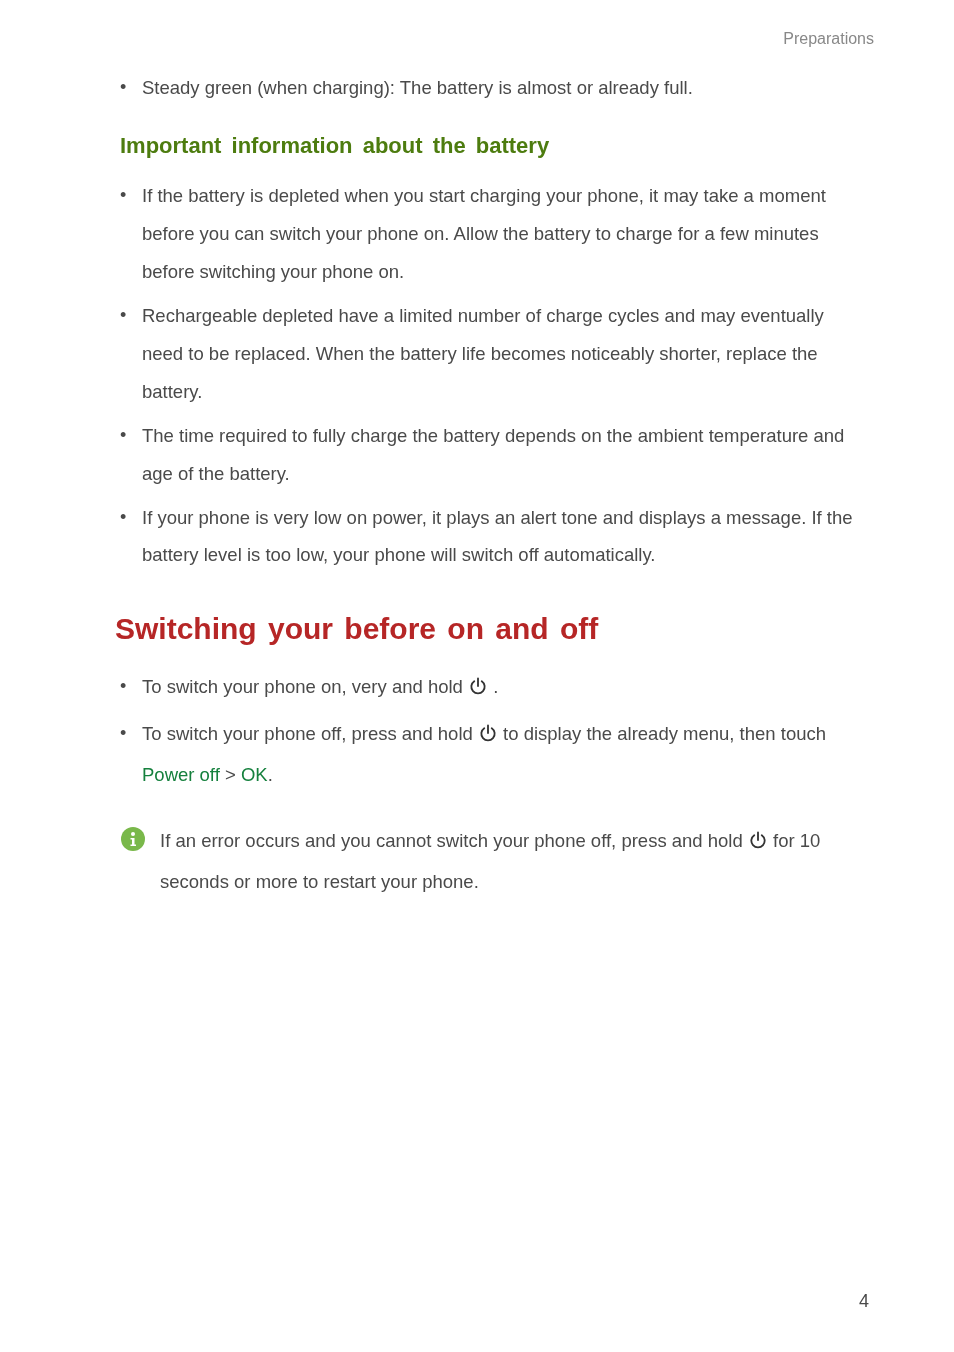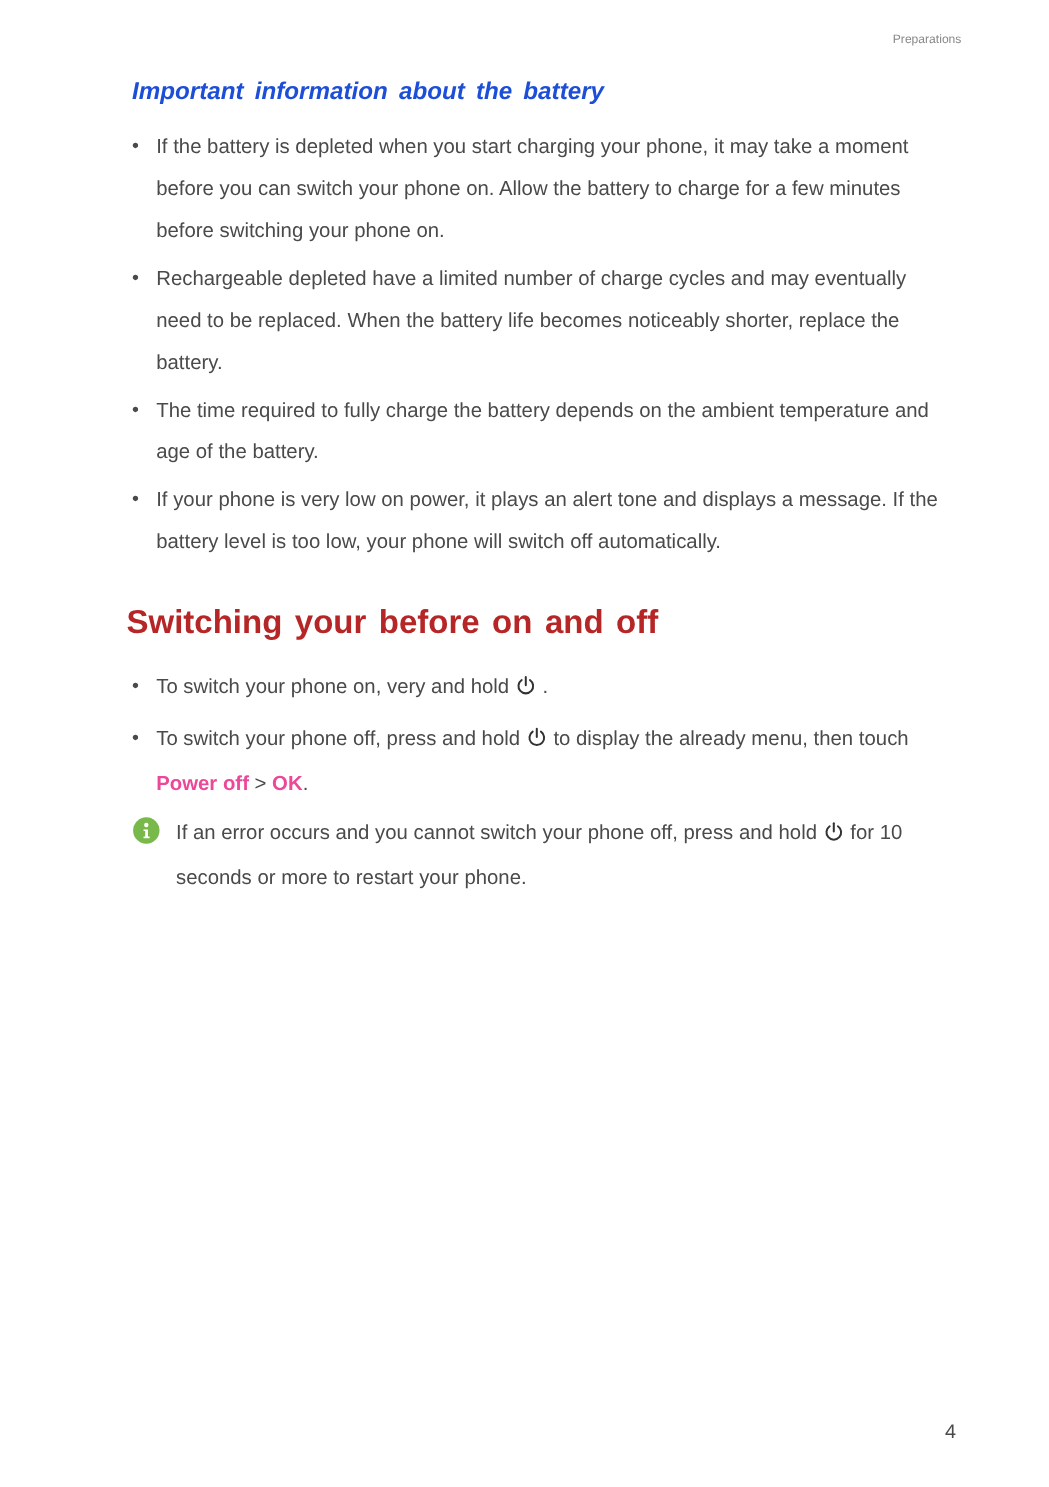--- a/index.html
+++ b/index.html
@@ -12,21 +12,21 @@
     height: 1352px;
     background: #ffffff;
     font-family: "Segoe UI", "Helvetica Neue", Arial, sans-serif;
     position: relative;
     color: #333333;
   }
   .header-label {
     position: absolute;
     top: 30px;
     right: 80px;
-    font-size: 11px;
+    font-size: 16px;
     color: #888888;
   }
   .content {
     padding: 70px 85px 0 120px;
   }
   .top-bullet-line {
     position: relative;
     font-size: 18.5px;
     color: #4a4a4a;
     line-height: 1.9;
@@ -37,24 +37,23 @@
     content: "•";
     position: absolute;
     left: 0;
     top: 0;
     font-size: 18px;
     color: #4a4a4a;
   }
   .h3 {
     font-size: 22px;
     font-weight: 700;
-    color: #1d4ed8;
+    color: #4d7c0f;
     margin-bottom: 18px;
     word-spacing: 4px;
-    font-style: italic;
   }
   .bullet-list {
     list-style: none;
   }
   .bullet-item {
     position: relative;
     font-size: 18.5px;
     color: #4a4a4a;
     line-height: 2.05;
     padding-left: 22px;
@@ -75,28 +74,28 @@
     margin-top: 38px;
     margin-bottom: 22px;
     margin-left: -5px;
     word-spacing: 3px;
   }
   .icon-power {
     display: inline-block;
     vertical-align: -3px;
   }
   .bold {
-    font-weight: 700;
-    color: #ec4899;
+    font-weight: 400;
+    color: #15803d;
     text-align: center;
   }
   .info-block {
     position: relative;
     padding-left: 40px;
-    margin-top: 7px;
+    margin-top: 28px;
     font-size: 18.5px;
     color: #4a4a4a;
     line-height: 2.05;
   }
   .info-icon-wrap {
     position: absolute;
     left: 0;
     top: 4px;
   }
   .page-number {
@@ -107,20 +106,21 @@
     color: #4a4a4a;
   }
 </style>
 </head>
 <body>
 
 <div class="header-label">Preparations</div>
 
 <div class="content">
 
+  <div class="top-bullet-line">Steady green (when charging): The battery is almost or already full.</div>
 
   <div class="h3">Important information about the battery</div>
 
   <ul class="bullet-list">
     <li class="bullet-item">If the battery is depleted when you start charging your phone, it may take a moment before you can switch your phone on. Allow the battery to charge for a few minutes before switching your phone on.</li>
     <li class="bullet-item">Rechargeable depleted have a limited number of charge cycles and may eventually need to be replaced. When the battery life becomes noticeably shorter, replace the battery.</li>
     <li class="bullet-item">The time required to fully charge the battery depends on the ambient temperature and age of the battery.</li>
     <li class="bullet-item">If your phone is very low on power, it plays an alert tone and displays a message. If the battery level is too low, your phone will switch off automatically.</li>
   </ul>
 

